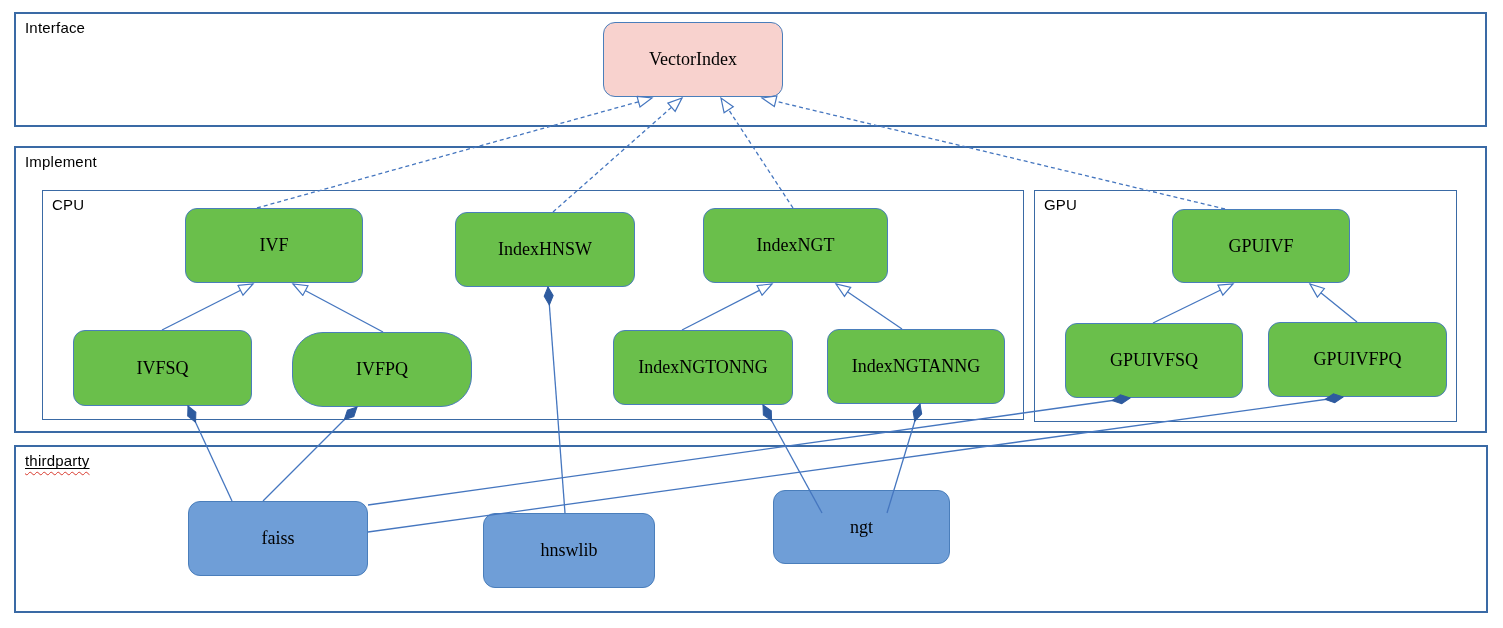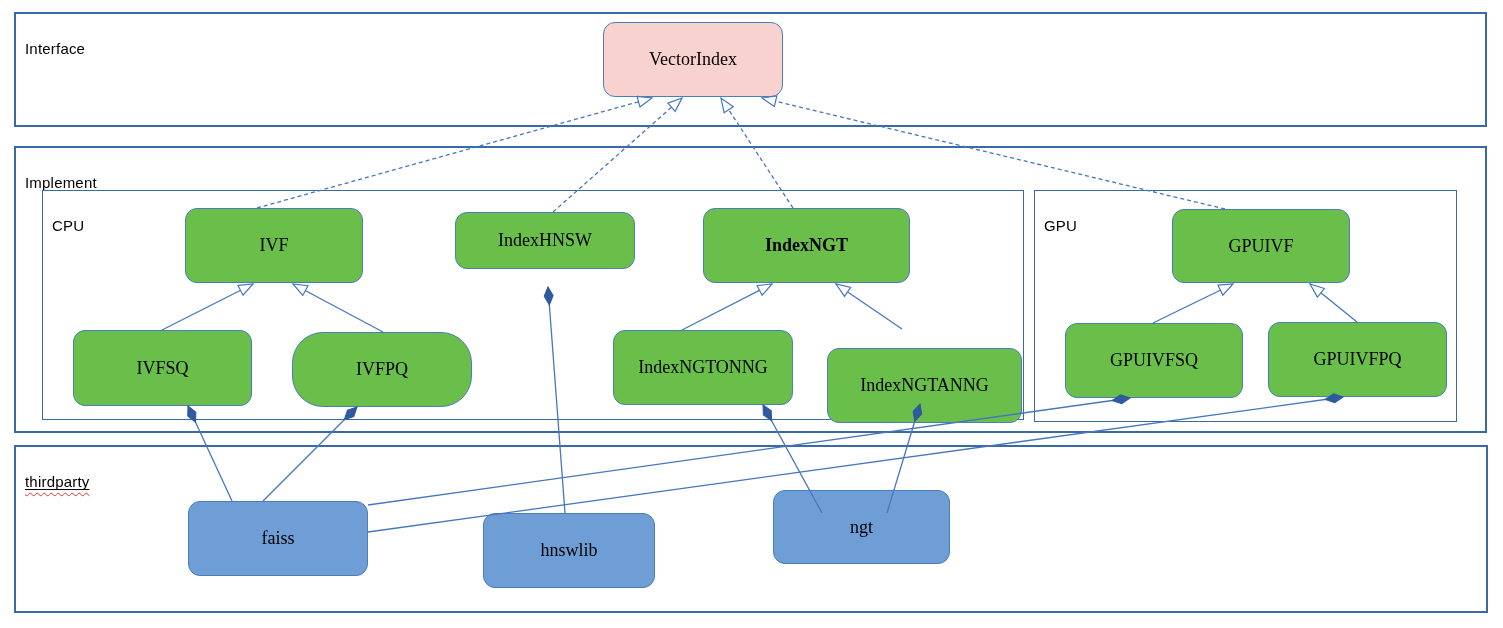--- a/index.html
+++ b/index.html
@@ -25,21 +25,20 @@
     border-width: 1.5px;
   }
   .section-label {
     position: absolute;
     top: 5px;
     left: 9px;
     font-size: 15px;
     color: var(--text, #000);
     letter-spacing: 0.2px;
     white-space: nowrap;
-    margin-top: 21px;
   }
   .u-straight {
     text-decoration: underline;
     text-decoration-color: var(--text, #000);
     text-decoration-thickness: 1px;
     text-underline-offset: 2px;
   }
   .u-squiggle {
     text-decoration: underline wavy var(--squiggle-red, #d83a2e);
     text-decoration-thickness: 1px;
@@ -112,41 +111,41 @@
   </div>
 
   <div class="node pink" style="left:603px; top:22px; width:180px; height:75px;">
     <span>VectorIndex</span>
   </div>
 
   <div class="node green" style="left:185px; top:208px; width:178px; height:75px;">
     <span>IVF</span>
   </div>
 
-  <div class="node green" style="left:455px; top:212px; width:180px; height:57px;">
+  <div class="node green" style="left:455px; top:212px; width:180px; height:75px;">
     <span>IndexHNSW</span>
   </div>
 
-  <div class="node green" style="left:703px; top:208px; width:207px; height:75px;font-weight:bold;">
+  <div class="node green" style="left:703px; top:208px; width:185px; height:75px;">
     <span>IndexNGT</span>
   </div>
 
   <div class="node green" style="left:73px; top:330px; width:179px; height:76px;">
     <span>IVFSQ</span>
   </div>
 
   <div class="node green" style="left:292px; top:332px; width:180px; height:75px;border-radius:31px;">
     <span>IVFPQ</span>
   </div>
 
   <div class="node green" style="left:613px; top:330px; width:180px; height:75px;">
     <span>IndexNGTONNG</span>
   </div>
 
-  <div class="node green" style="left:827px; top:348px; width:195px; height:75px;align-items:center;">
+  <div class="node green" style="left:827px; top:329px; width:178px; height:75px;align-items:center;">
     <span>IndexNGTANNG</span>
   </div>
 
   <div class="node green" style="left:1172px; top:209px; width:178px; height:74px;">
     <span>GPUIVF</span>
   </div>
 
   <div class="node green" style="left:1065px; top:323px; width:178px; height:75px;align-items:center;">
     <span>GPUIVFSQ</span>
   </div>

